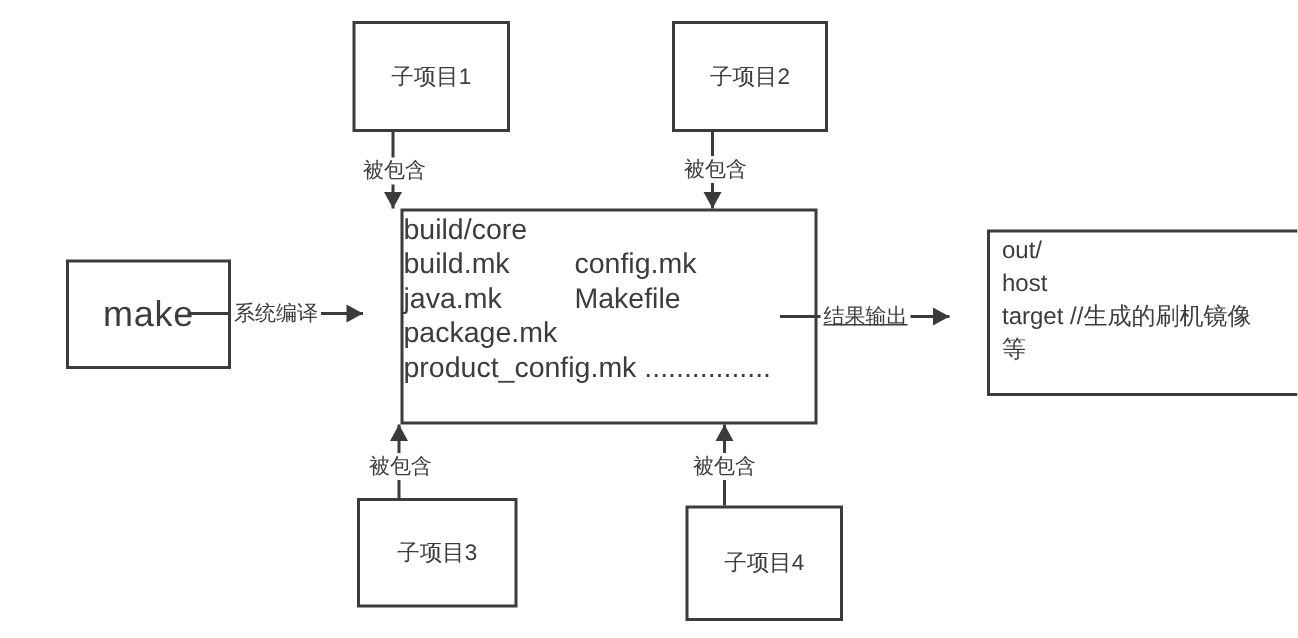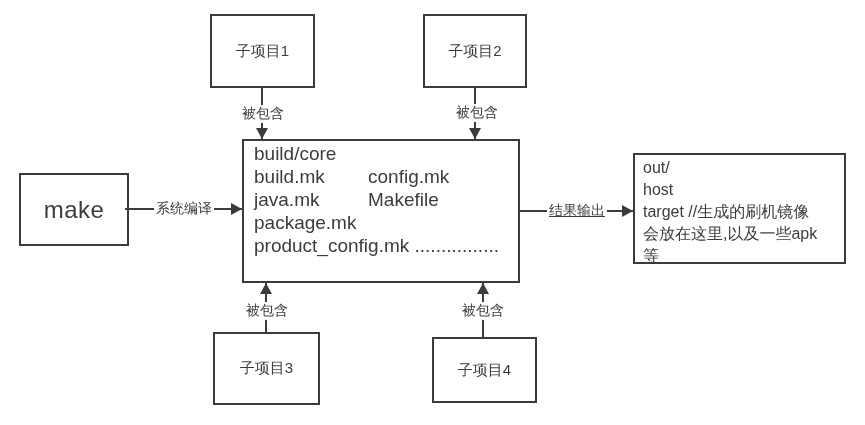--- a/index.html
+++ b/index.html
@@ -17,39 +17,40 @@
     position: relative;
     width: 865px;
     height: 425px;
     background: var(--background);
     overflow: hidden;
   }
   .node {
     position: absolute;
     border: 2px solid var(--line-color);
     background: var(--background);
+    margin-left: 25px;
   }
   .node.centered {
     display: flex;
     align-items: center;
     justify-content: center;
   }
   .node-make-label { font-size: 24px; letter-spacing: 0.5px; }
   .node-sub-label  { font-size: 15px; }
 
   #node-make { left: 19px;  top: 173px; width: 110px; height: 73px; }
   #node-sub1 { left: 210px; top: 14px;  width: 105px; height: 74px; }
   #node-sub2 { left: 423px; top: 14px;  width: 104px; height: 74px; }
   #node-sub3 { left: 213px; top: 332px; width: 107px; height: 73px; }
-  #node-sub4 { left: 432px; top: 337px; width: 105px; height: 66px; }
+  #node-sub4 { left: 432px; top: 337px; width: 105px; height: 77px; }
 
   #node-core {
     left: 242px; top: 139px; width: 278px; height: 144px;
     font-size: 19px; line-height: 23px;
-    padding: 1px 0 0 10px;
+    padding: 1px 0 0 0;
   }
   .core-line { white-space: nowrap; }
   .core-col1 { display: inline-block; width: 114px; }
 
   #node-output {
     left: 633px; top: 153px; width: 213px; height: 111px;
     font-size: 16px; line-height: 22px;
     padding: 2px 4px 0 8px;
   }
 
@@ -138,21 +139,20 @@
     </div>
     <div class="core-line">
       <span class="core-col1">product_config.mk ................</span><span></span>
     </div>
   </div>
 
   <div class="node" id="node-output">
     <div>out/</div>
     <div>host</div>
     <div>target //生成的刷机镜像</div>
-    <div>会放在这里,以及一些apk</div>
     <div>等</div>
   </div>
 
   <div class="edge-line-v" id="line-top1"></div>
   <div class="arrowhead arrow-down" id="head-top1"></div>
   <span class="edge-label" id="label-top1">被包含</span>
 
   <div class="edge-line-v" id="line-top2"></div>
   <div class="arrowhead arrow-down" id="head-top2"></div>
   <span class="edge-label" id="label-top2">被包含</span>

